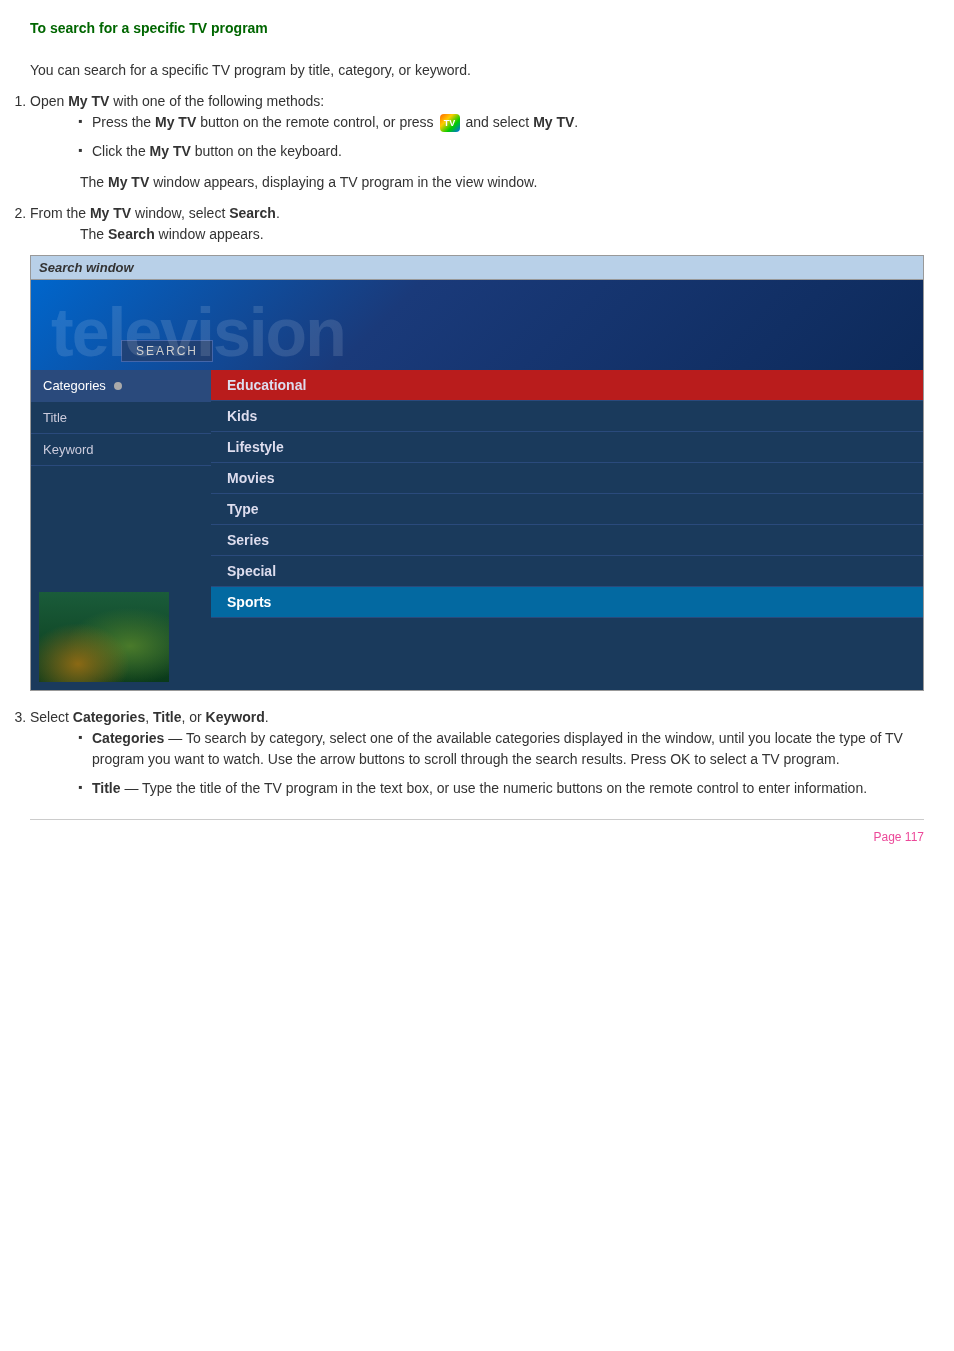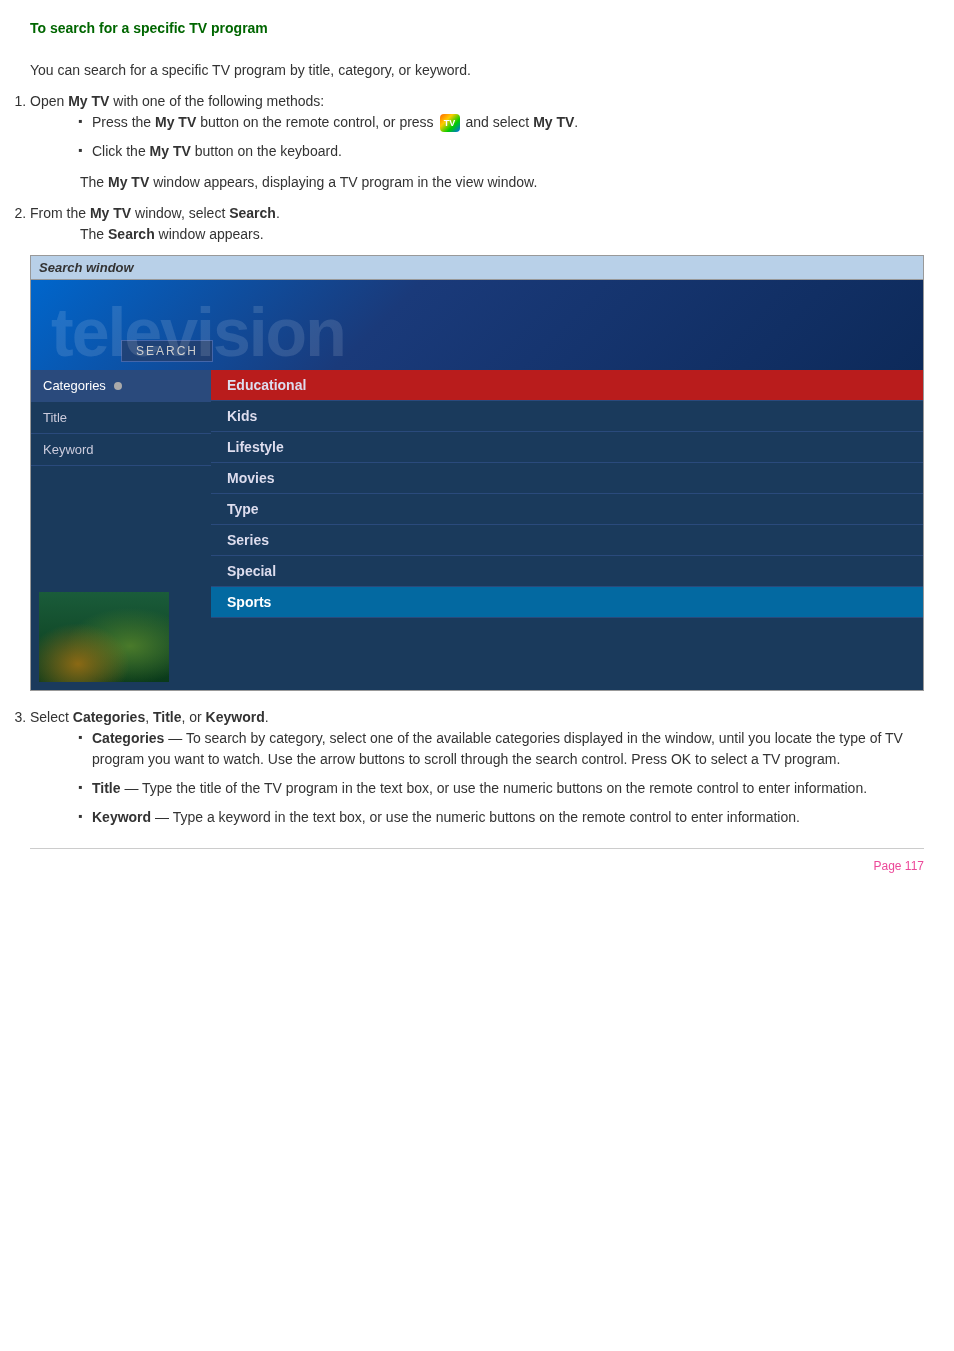--- a/index.html
+++ b/index.html
@@ -256,27 +256,24 @@
       <div class="category-item selected">Sports</div>
     </div>
   </div>
 </div>
 
 <ol start="3">
   <li>
     Select <b>Categories</b>, <b>Title</b>, or <b>Keyword</b>.
     <ul class="bullet-list">
       <li>
-        <b>Categories</b> <span>— To search by category, select one of the available categories displayed in the window, until you locate the type of TV program you want to watch. Use the arrow buttons to scroll through the search control. Press OK to select a TV program.</span>
+        <b>Categories</b> <span>— To search by category, select one of the available categories displayed in the window, until you locate the type of TV program you want to watch. Use the arrow buttons to scroll through the search results. Press OK to select a TV program.</span>
       </li>
       <li>
         <b>Title</b> <span>— Type the title of the TV program in the text box, or use the numeric buttons on the remote control to enter information.</span>
-      </li>
-      <li>
-        <b>Keyword</b> <span>— Type a keyword in the text box, or use the numeric buttons on the remote control to enter information.</span>
       </li>
     </ul>
   </li>
 </ol>
 
 <div class="page-footer">
   <span>Page 117</span>
 </div>
 
 </body></html>

